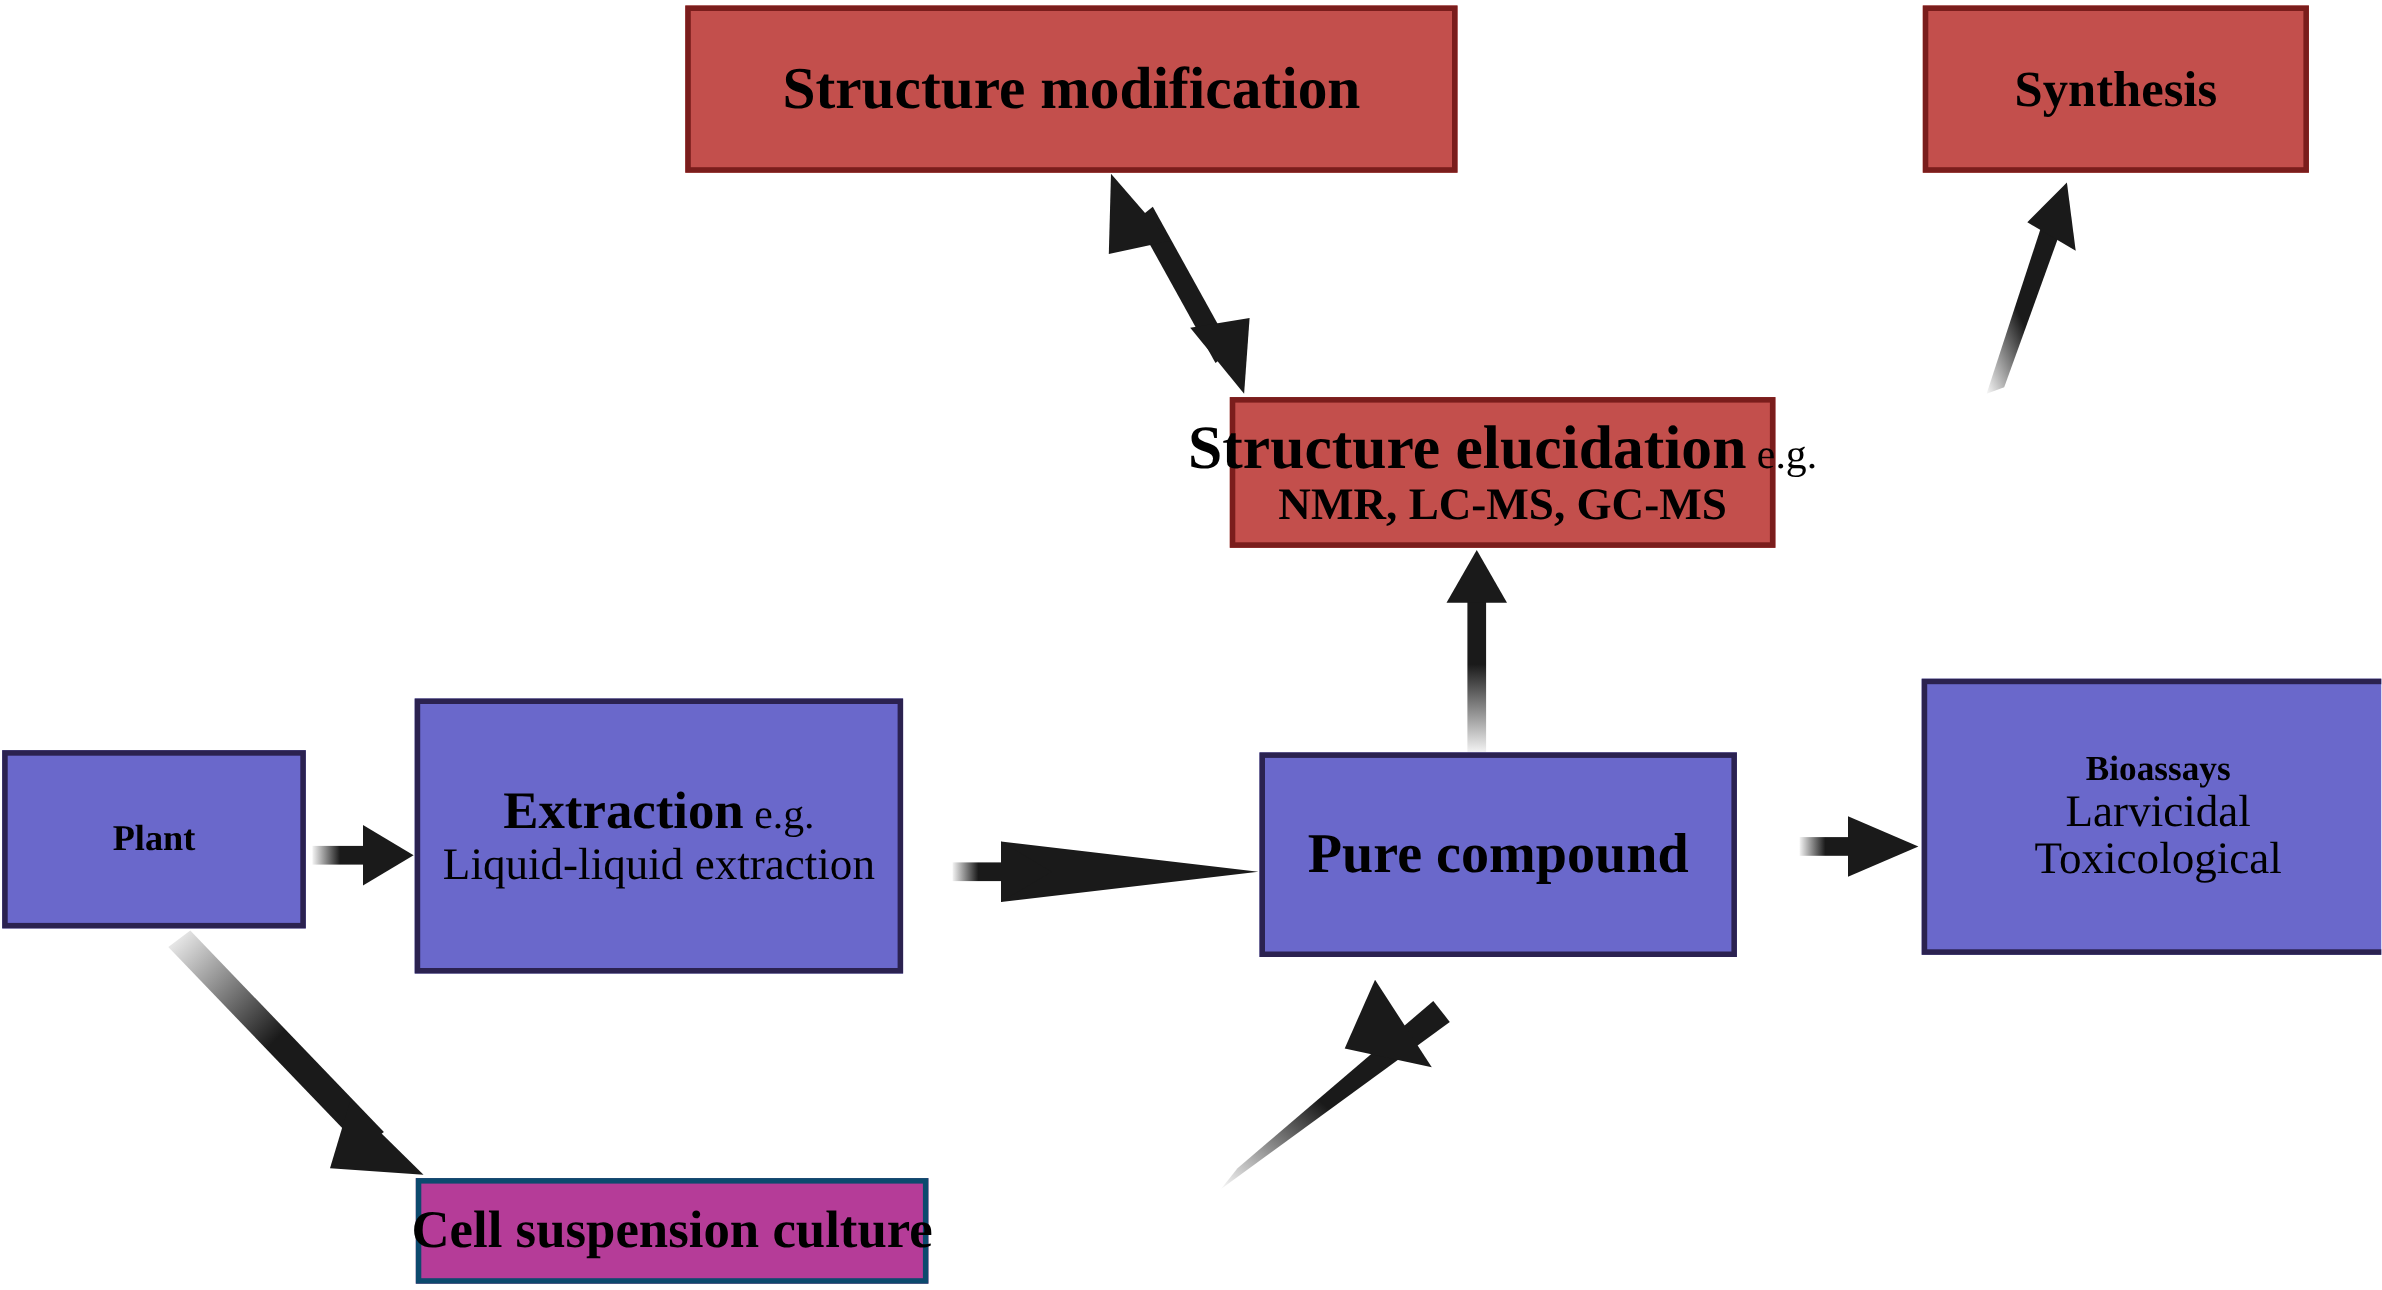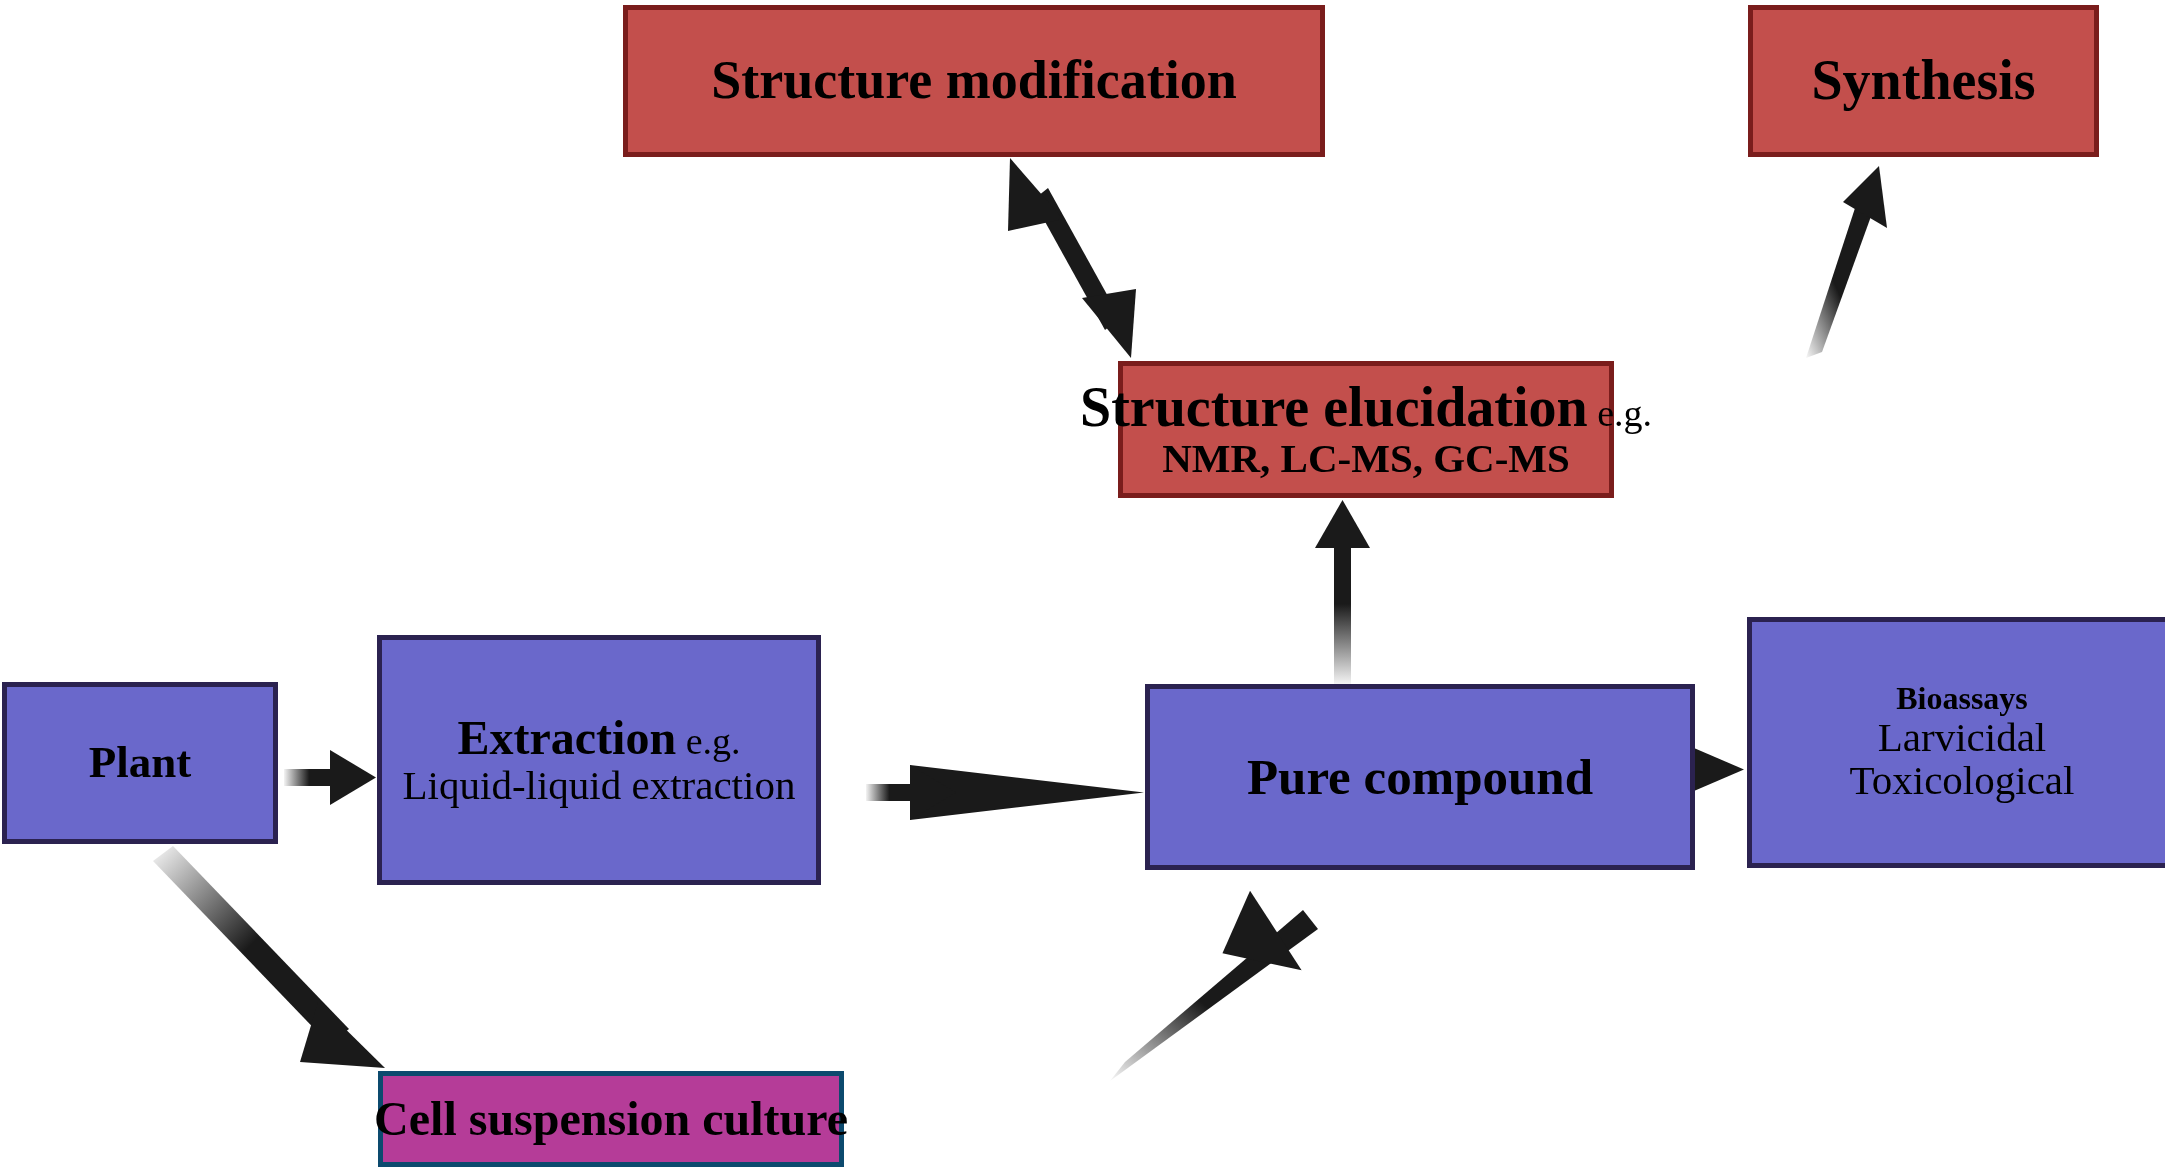--- a/index.html
+++ b/index.html
@@ -58,34 +58,34 @@
     border: 5px solid #0c4a6e;
     font-family: Liberation Serif, serif;
   }
 
   
   #node-structure-modification { left: 623px;  top: 5px;    width: 702px; height: 152px; }
   #node-synthesis              { left: 1748px; top: 5px;    width: 351px; height: 152px; }
   #node-structure-elucidation  { left: 1118px; top: 361px;  width: 496px; height: 137px; }
   #node-extraction             { left: 377px;  top: 635px;  width: 444px; height: 250px; }
   #node-plant                  { left: 2px;    top: 682px;  width: 276px; height: 162px; }
-  #node-pure-compound          { left: 1145px; top: 684px;  width: 550px; height: 186px; }
+  #node-pure-compound          { left: 1145px; top: 684px;  width: 434px; height: 186px; }
   #node-bioassays              { left: 1747px; top: 617px;  width: 430px; height: 251px; }
   #node-cell-suspension        { left: 378px;  top: 1071px; width: 466px; height: 96px; }
 
   
   #node-structure-modification .title { font-size: 54px; }
-  #node-synthesis .title              { font-size: 56px; }
+  #node-synthesis .title              { font-size: 46px; }
   #node-structure-elucidation .title  { font-size: 56px; }
   #node-structure-elucidation .eg     { font-size: 38px; }
   #node-structure-elucidation .sub    { font-size: 41px; font-weight: bold; }
   #node-extraction .title             { font-size: 48px; }
   #node-extraction .eg                { font-size: 38px; }
   #node-extraction .sub               { font-size: 41px; }
-  #node-plant .title                  { font-size: 45px; }
+  #node-plant .title                  { font-size: 33px; }
   #node-pure-compound .title          { font-size: 51px; }
   #node-bioassays .title              { font-size: 32px; }
   #node-bioassays .sub                { font-size: 41px; }
   #node-cell-suspension .title        { font-size: 48px; }
 
   #arrow-layer {
     position: absolute;
     left: 0;
     top: 0;
     width: 2165px;

